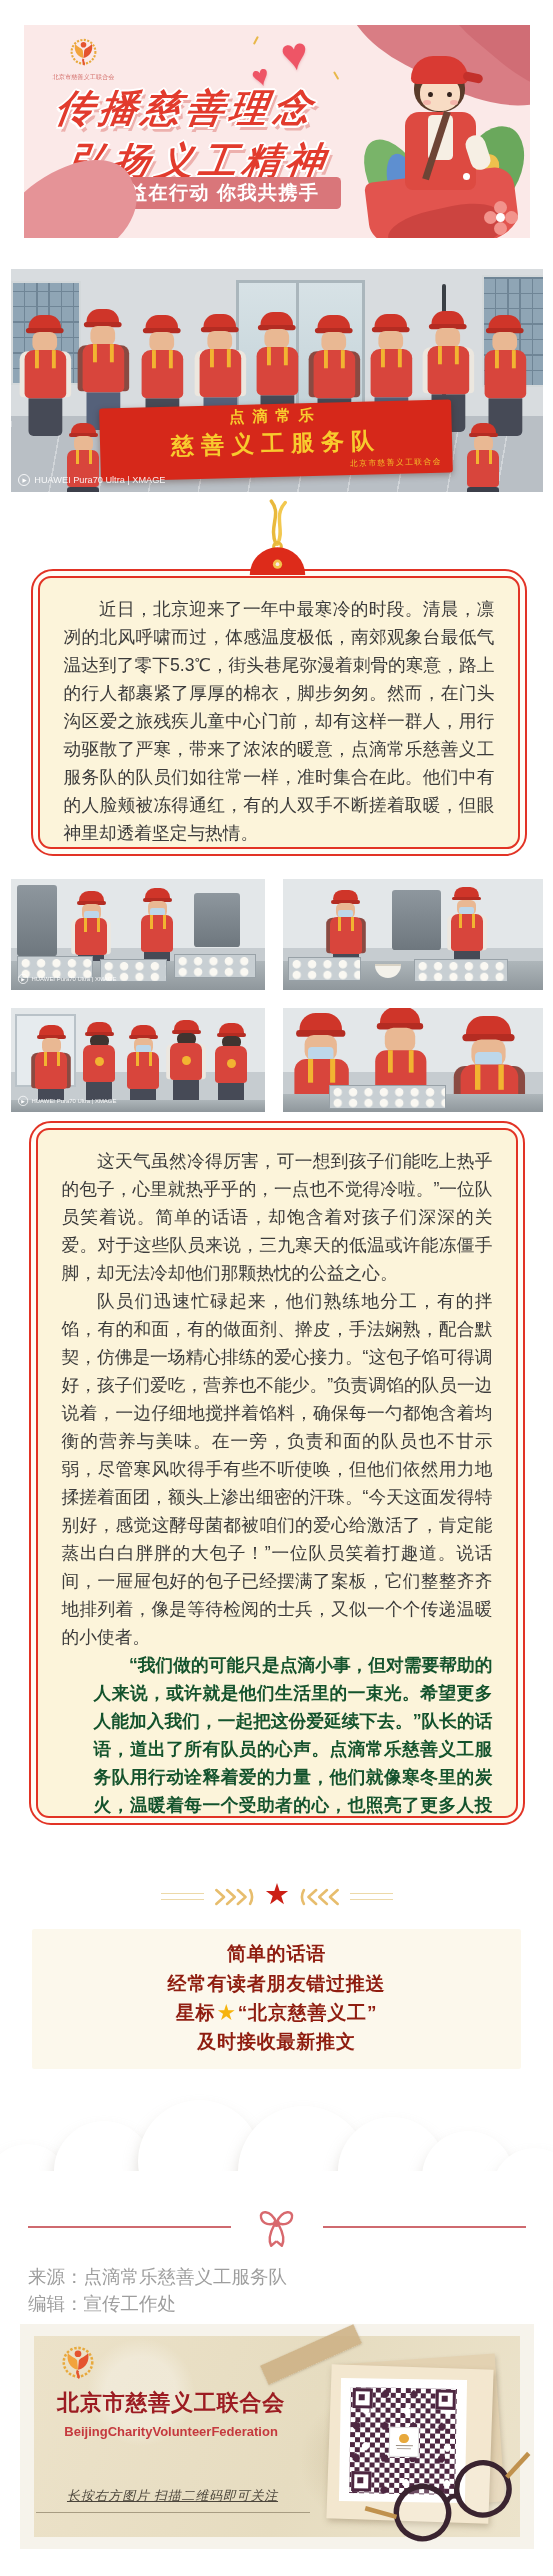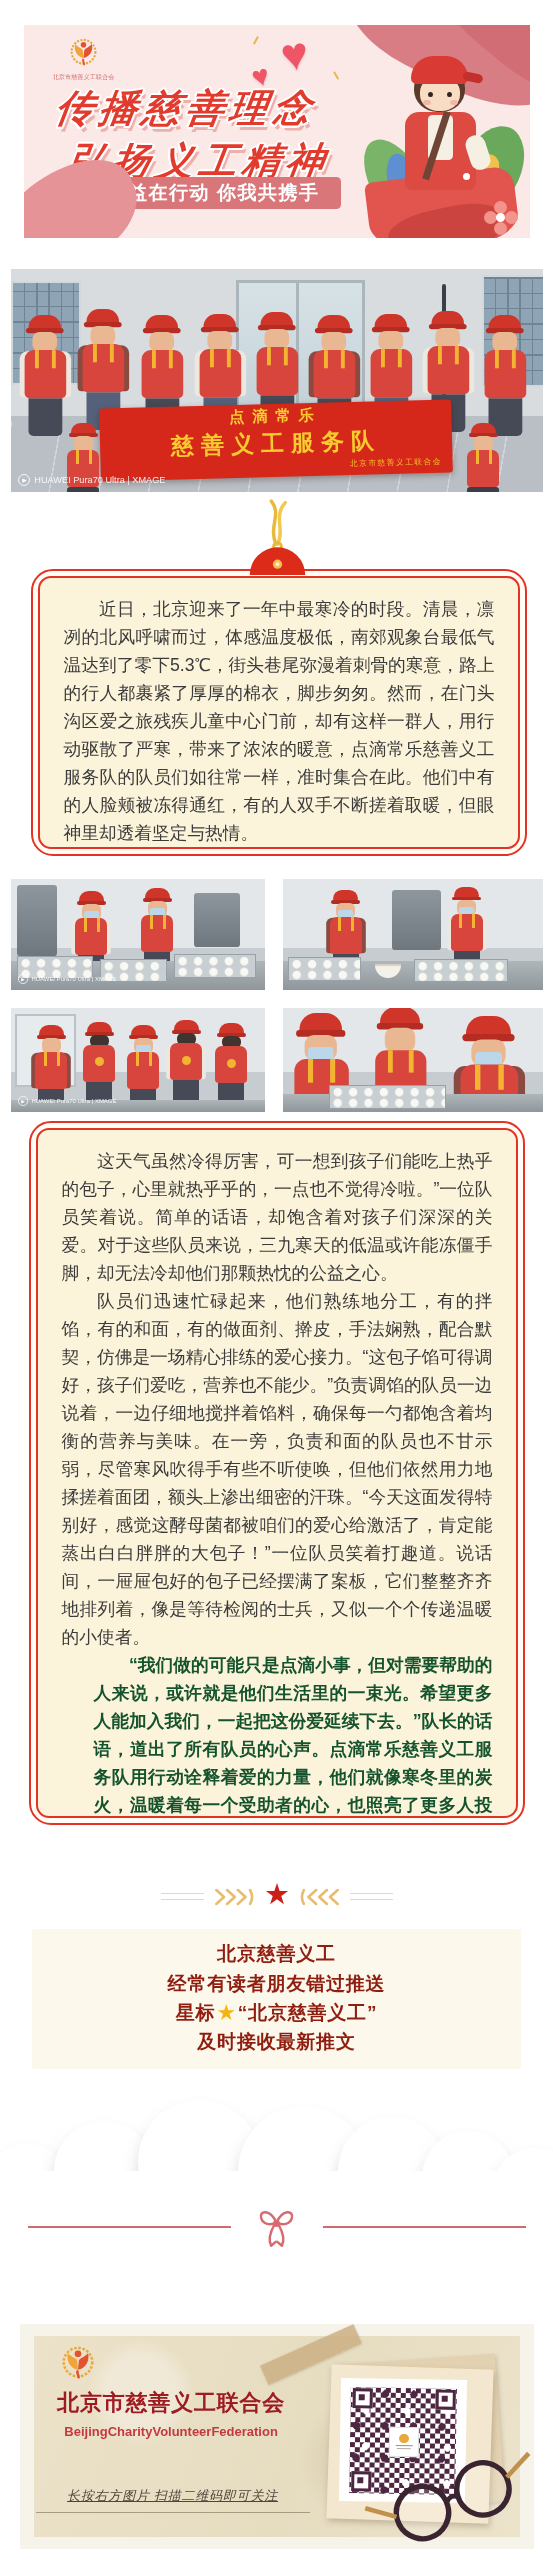--- a/index.html
+++ b/index.html
@@ -485,21 +485,21 @@
     <svg class="flip" width="42" height="20" viewBox="0 0 54 26">
       <g fill="none" stroke="#e7bd6d" stroke-width="3.4" stroke-linecap="round">
         <path d="M14 13 l-10 -9 M14 13 l-10 9 M28 13 l-10 -9 M28 13 l-10 9 M42 13 l-10 -9 M42 13 l-10 9"></path>
         <path d="M48 4 q5 9 0 18"></path>
       </g>
     </svg>
     <div class="sd-line"></div>
   </div>
 
   <section class="notice">
-    <div>北京慈善义工</div>
+    <div>简单的话语</div>
     <div>经常有读者朋友错过推送</div>
     <div>
       <span>星标</span><span class="gold-star">★</span><span>“北京慈善义工”</span>
     </div>
     <div>及时接收最新推文</div>
   </section>
 
   <div class="clouds">
     <div class="cloud" style="left:-15.4px;top:58px;width:85px;height:85px;"></div>
     <div class="cloud" style="left:54px;top:35px;width:100px;height:100px;"></div>
@@ -518,20 +518,24 @@
         <path d="M28 24 C 20 6, 5 8, 8 18 C 10 26, 20 28, 28 24 Z"></path>
         <path d="M28 24 C 36 6, 51 8, 48 18 C 46 26, 36 28, 28 24 Z"></path>
         <path d="M25 27 C 19 38, 17 46, 21 54 M21 54 l6 -5"></path>
         <path d="M31 27 C 37 38, 39 46, 35 54 M35 54 l-6 -5"></path>
       </g>
       <circle cx="28" cy="25" r="4.5" fill="#d8696e"></circle>
     </svg>
     <div class="bd-line bd-r"></div>
   </div>
 
+  <div class="credits">
+    <div>来源：点滴常乐慈善义工服务队</div>
+    <div>编辑：宣传工作处</div>
+  </div>
 
   <section class="footcard">
     <div class="footcard-in">
       <div class="fc-emblem">
         <svg width="42" height="42" viewBox="0 0 50 50">
           <circle cx="25" cy="24" r="17" fill="none" stroke="#e8a93c" stroke-width="3" stroke-dasharray="3 2"></circle>
           <path d="M25 33 C 15 31 11 22 13 13 C 18 19 22 18 24 22 Z" fill="#f2a33c"></path>
           <path d="M25 33 C 35 31 39 22 37 13 C 32 19 28 18 26 22 Z" fill="#e4532f"></path>
           <circle cx="25" cy="14" r="4" fill="#e4532f"></circle>
           <path d="M25 34 c -3 4 3 6 0 9" stroke="#e4532f" stroke-width="3" fill="none"></path>

